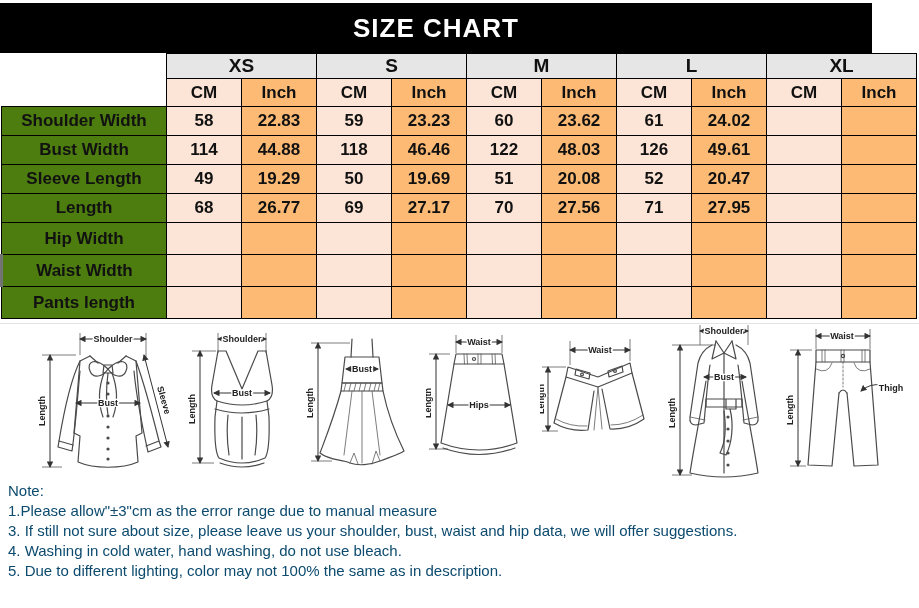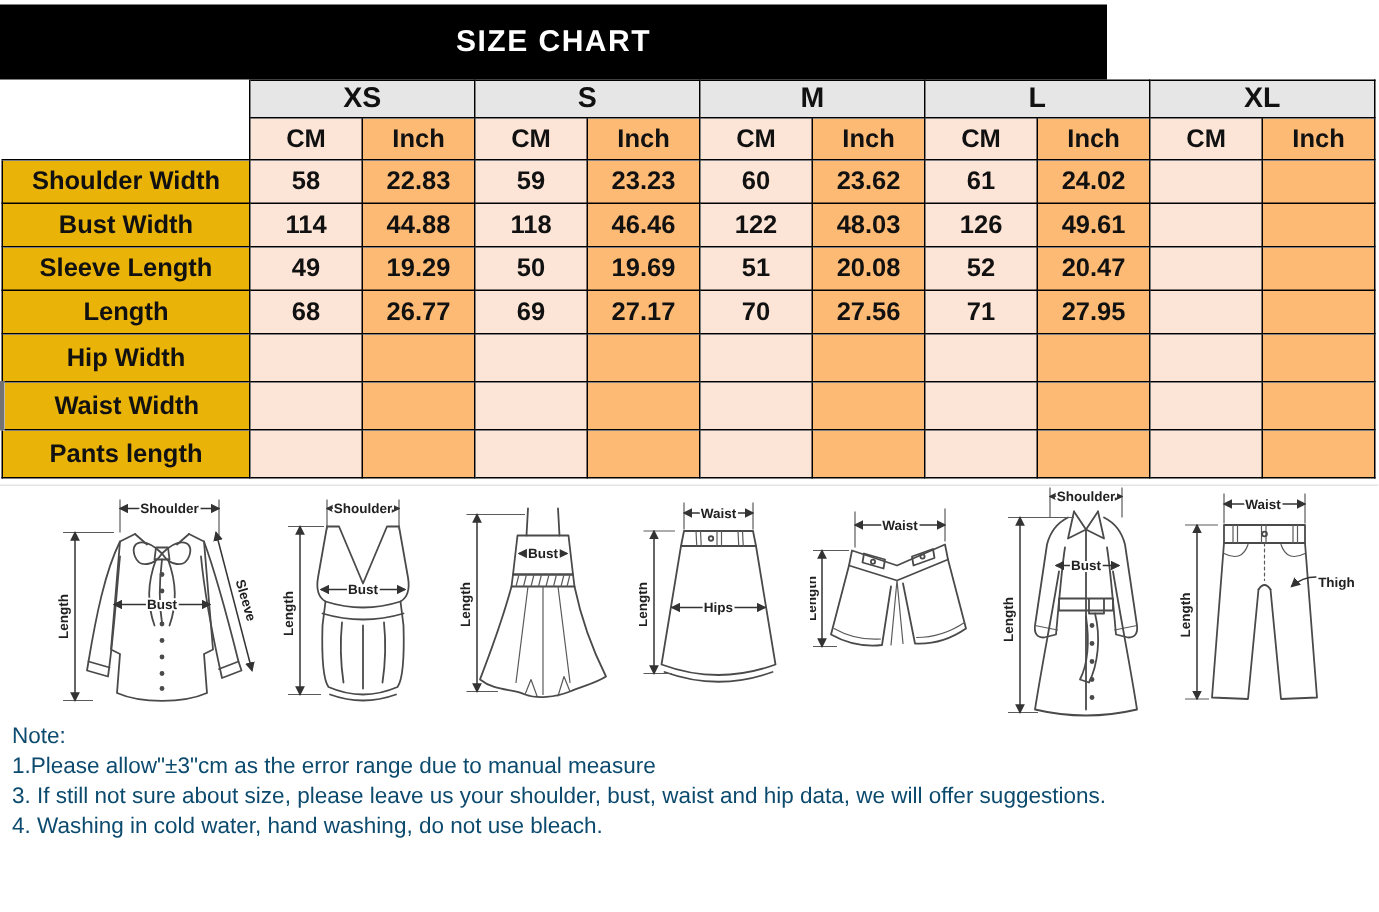--- a/index.html
+++ b/index.html
@@ -1,32 +1,32 @@
 <!DOCTYPE html>
 <html><head>
 <meta charset="utf-8">
 <style>
   * { margin:0; padding:0; box-sizing:border-box; }
   html,body { width:919px; height:608px; background:#fff; overflow:hidden;
               font-family:"Liberation Sans", sans-serif; }
   .top-strip { height:3px; background:#fff;
     border-bottom:0; }
-  .banner { width:738px; height:50px; background:#000; color:#fff;
+  .banner { width:872px; height:50px; background:#000; color:#fff;
     display:flex; align-items:center; justify-content:center;
-    font-size:20px; font-weight:bold; letter-spacing:1px; }
+    font-size:26px; font-weight:bold; letter-spacing:1px; }
   table { border-collapse:collapse; table-layout:fixed; width:915px; }
   th, td { border:1px solid #000; text-align:center; vertical-align:middle;
     padding:0; overflow:hidden; white-space:nowrap; font-weight:bold; color:#111; }
   col.c-label { width:165px; }
   col.c-val { width:75px; }
   tr.size-row th { height:25px; font-size:19px; }
   tr.unit-row th { height:28px; font-size:17px; }
   tr.data-row { height:29px; font-size:17px; }
   tr.data-row.tall { height:32px; }
-  tr.data-row th { font-size:17px; background:#eab308; }
+  tr.data-row th { font-size:17px; background:#4d7c0f; }
   .corner { border-top:none; border-left:none; background:#fff; }
   .size-hdr { background:#e7e6e6; }
   .cm { background:#fce4d6; }
   .in { background:#fdba74; }
   .teal-mark { border-left:3px solid #737373; }
   .diagrams { height:154px; margin-top:4px; display:flex; align-items:center;
     gap:8px; padding-left:28px; border-top:1px solid #e3e3e3; }
   .garment { flex:0 0 auto; }
   .garment .art { stroke:#4a4a4a; fill:none; stroke-width:1.2;
     stroke-linecap:round; stroke-linejoin:round; }
@@ -372,13 +372,14 @@
     <text x="105" y="66">Thigh</text>
   </svg>
 
 </div>
 
 <div class="notes">
   <div class="hd">Note:</div>
   <div>1.Please allow"±3"cm as the error range due to manual measure</div>
   <div>3. If still not sure about size, please leave us your shoulder, bust, waist and hip data, we will offer suggestions.</div>
   <div>4. Washing in cold water, hand washing, do not use bleach.</div>
+  <div>5. Due to different lighting, color may not 100% the same as in description.</div>
 </div>
 
 </body></html>

